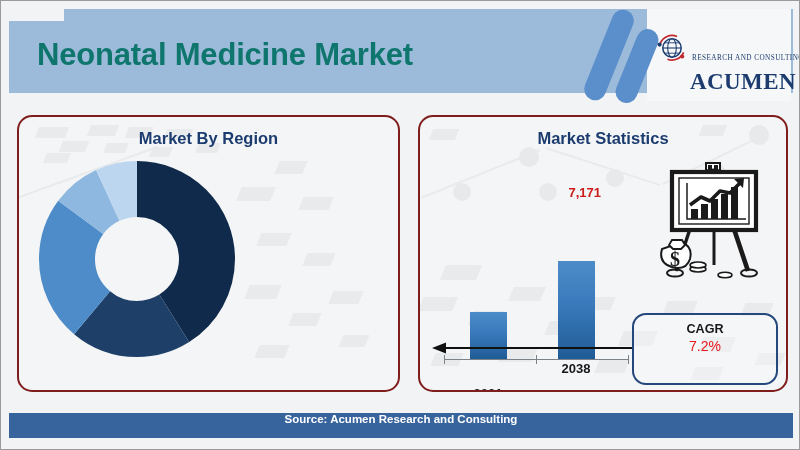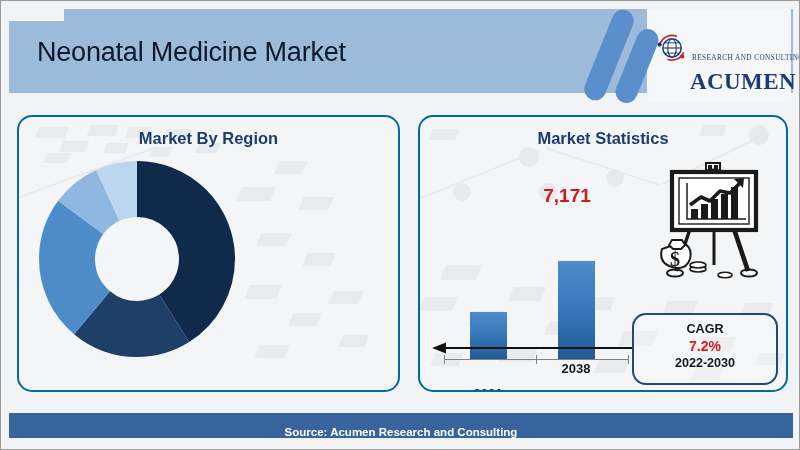--- a/index.html
+++ b/index.html
@@ -43,21 +43,21 @@
     width: 784px; height: 84px;
     background: #9cbada;
   }
   #header-notch {
     position: absolute; left: 8px; top: 8px;
     width: 55px; height: 12px;
     background: #f2f3f4;
   }
   #header-title {
     position: absolute; left: 36px; top: 36px;
-    font-size: 27px; font-weight: normal; color: #0f172a;
+    font-size: 31px; font-weight: bold; color: #0f766e;
     letter-spacing: -.2px;
     white-space: nowrap;
   }
   #header-white-right {
     position: absolute; right: 8px; top: 8px;
     width: 144px; height: 92px;
     background: #f6f7f8;
   }
   .swoosh {
     position: absolute;
@@ -80,21 +80,21 @@
   #logo-sub {
     position: absolute; left: 36px; top: 26px;
     font-family: "Liberation Serif", serif;
     font-size: 7.2px; color: #1c3c70; letter-spacing: .45px;
     white-space: nowrap;
   }
 
   
   .panel {
     position: absolute;
-    border: 2px solid #0369a1;
+    border: 2px solid #7f1d1d;
     border-radius: 15px;
     background: rgba(247,248,249,.45);
     overflow: hidden;
   }
   #panel-left  { left: 16px;  top: 114px; width: 383px; height: 277px; }
   #panel-right { left: 417px; top: 114px; width: 370px; height: 277px; }
   .panel-title {
     position: absolute; top: 12px; left: 0; width: 100%;
     text-align: center;
     font-size: 16.5px; font-weight: bold; color: #1c3c70;
@@ -127,46 +127,46 @@
     width: 185px; height: 1.4px; background: #7b8288;
   }
   .tick { position: absolute; bottom: -5px; width: 1.4px; height: 9px; background: #7b8288; }
   .bar-label {
     position: absolute; top: 192px;
     font-size: 13px; font-weight: bold; color: #17181a;
     text-align: center; width: 60px;
   }
   #val-7171 {
     position: absolute; left: 113px; top: 68px; width: 68px;
-    text-align: center;
-    font-size: 19px; font-weight: bold; color: #cc1b1b;
+    text-align: right;
+    font-size: 13px; font-weight: bold; color: #cc1b1b;
   }
 
   
   #easel { position: absolute; right: 12px; top: 36px; width: 118px; height: 128px; }
 
   
   #cagr-box {
     position: absolute; left: 212px; top: 196px;
     width: 146px; height: 72px;
     border: 2px solid #24477c; border-radius: 14px;
     background: rgba(247,248,249,.35);
     text-align: center;
   }
   #cagr-title { margin-top: 7px;  font-size: 12.6px; font-weight: bold; color: #17181a; }
-  #cagr-value { margin-top: 2px;  font-size: 14px;   font-weight: bold; color: #e8161d; }
+  #cagr-value { margin-top: 2px;  font-size: 14px;   font-weight: normal; color: #e8161d; }
   #cagr-range { margin-top: 2px;  font-size: 12.6px; font-weight: bold; color: #17181a; }
   #cagr-arrow { position: absolute; left: 12px; top: 225px; width: 202px; height: 12px; }
 
   
   #footer {
     position: absolute; left: 8px; top: 412px;
     width: 784px; height: 25px;
     background: #38649e;
-    display: flex; align-items: flex-end; justify-content: center;
+    display: flex; align-items: flex-start; justify-content: center;
   }
   #footer-text { font-size: 11.5px; font-weight: bold; color: #ffffff; }
 </style>
 </head>
 <body>
 
 <div id="stage">
 
   <div class="wm" style="position:absolute;inset:0;">
     <div class="wm-line" style="left:16px;  top:196px; width:150px; transform:rotate(-20deg);"></div>
@@ -320,21 +320,20 @@
     </svg>
 
     <svg id="cagr-arrow" viewBox="0 0 202 12">
       <line x1="202" y1="6" x2="12" y2="6" stroke="#101010" stroke-width="2.2"></line>
       <path d="M0 6 L14 0.6 L14 11.4 Z" fill="#101010"></path>
     </svg>
 
     <div id="cagr-box">
       <div id="cagr-title">CAGR</div>
       <div id="cagr-value">7.2%</div>
-      <div id="cagr-range">2022-2030</div>
     </div>
   </div>
 
   <div id="footer">
     <span id="footer-text">Source: Acumen Research and Consulting</span>
   </div>
 
 </div>
 
 </body></html>

